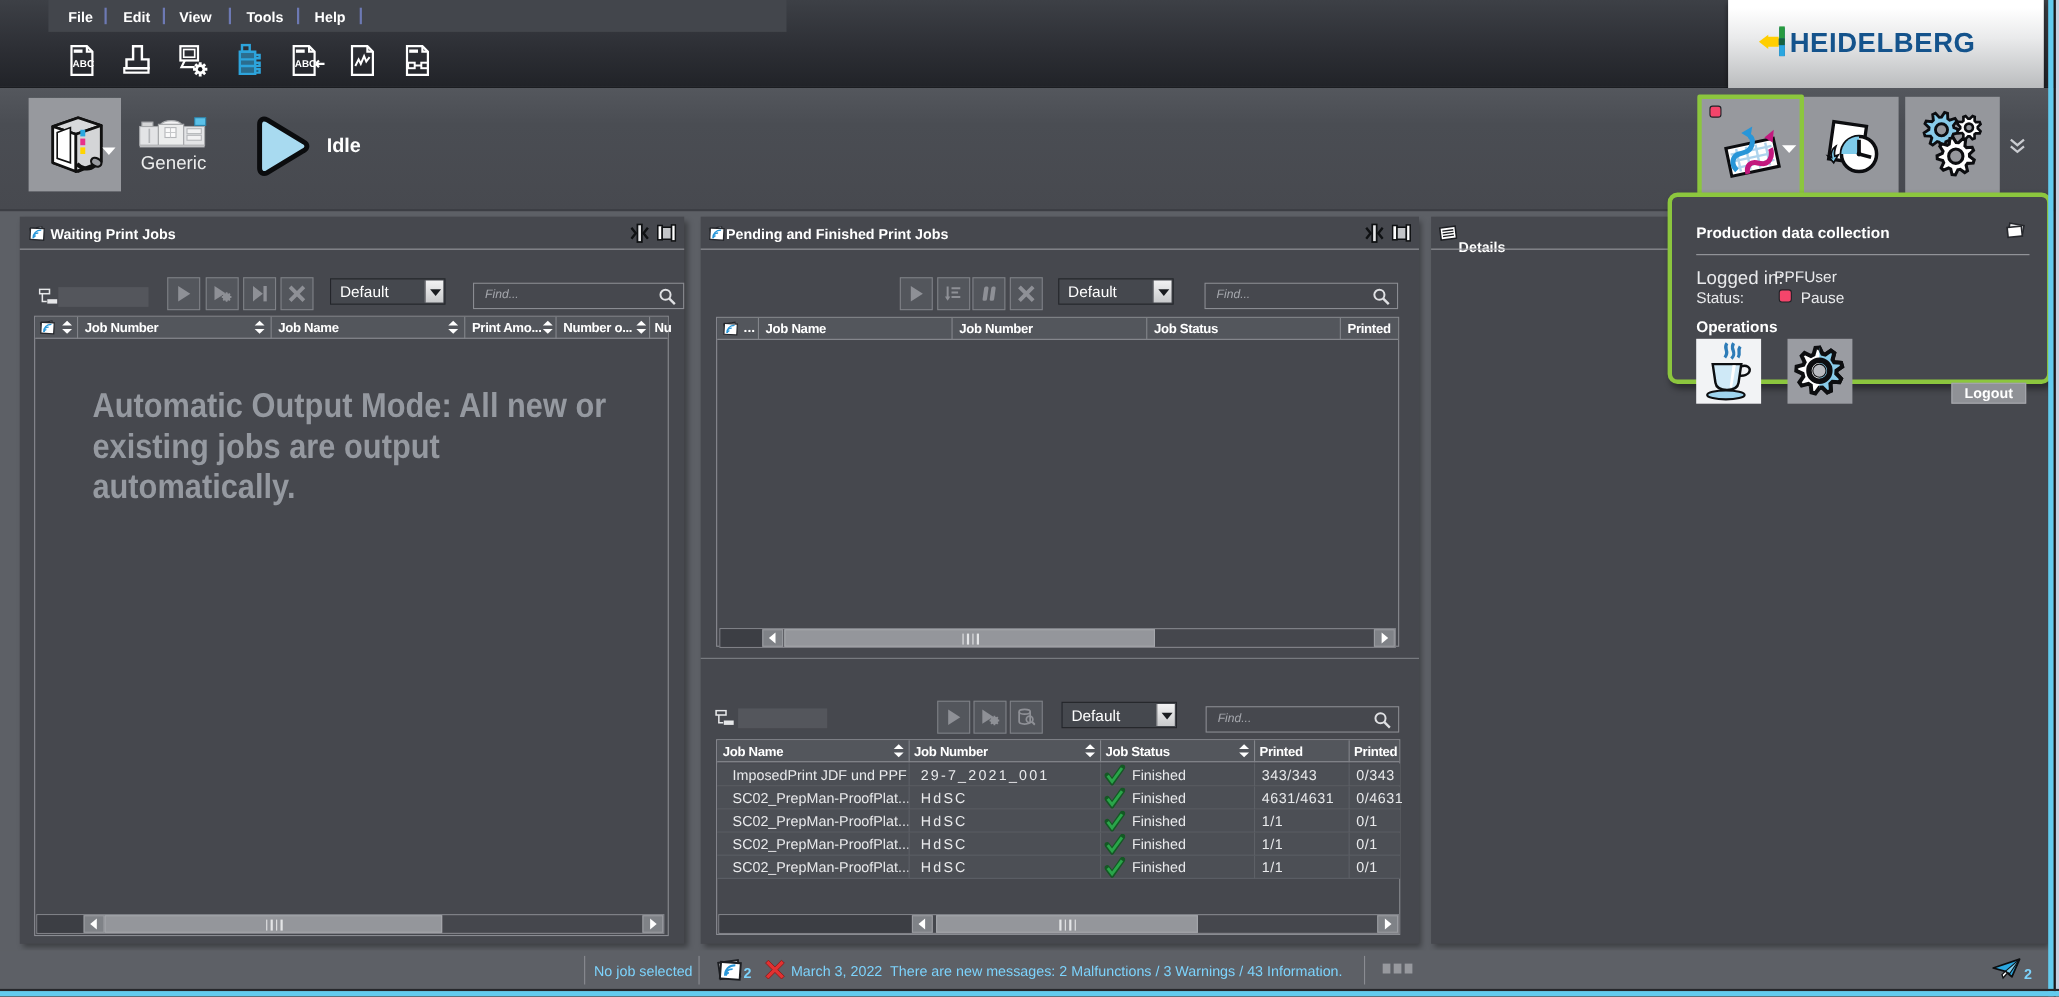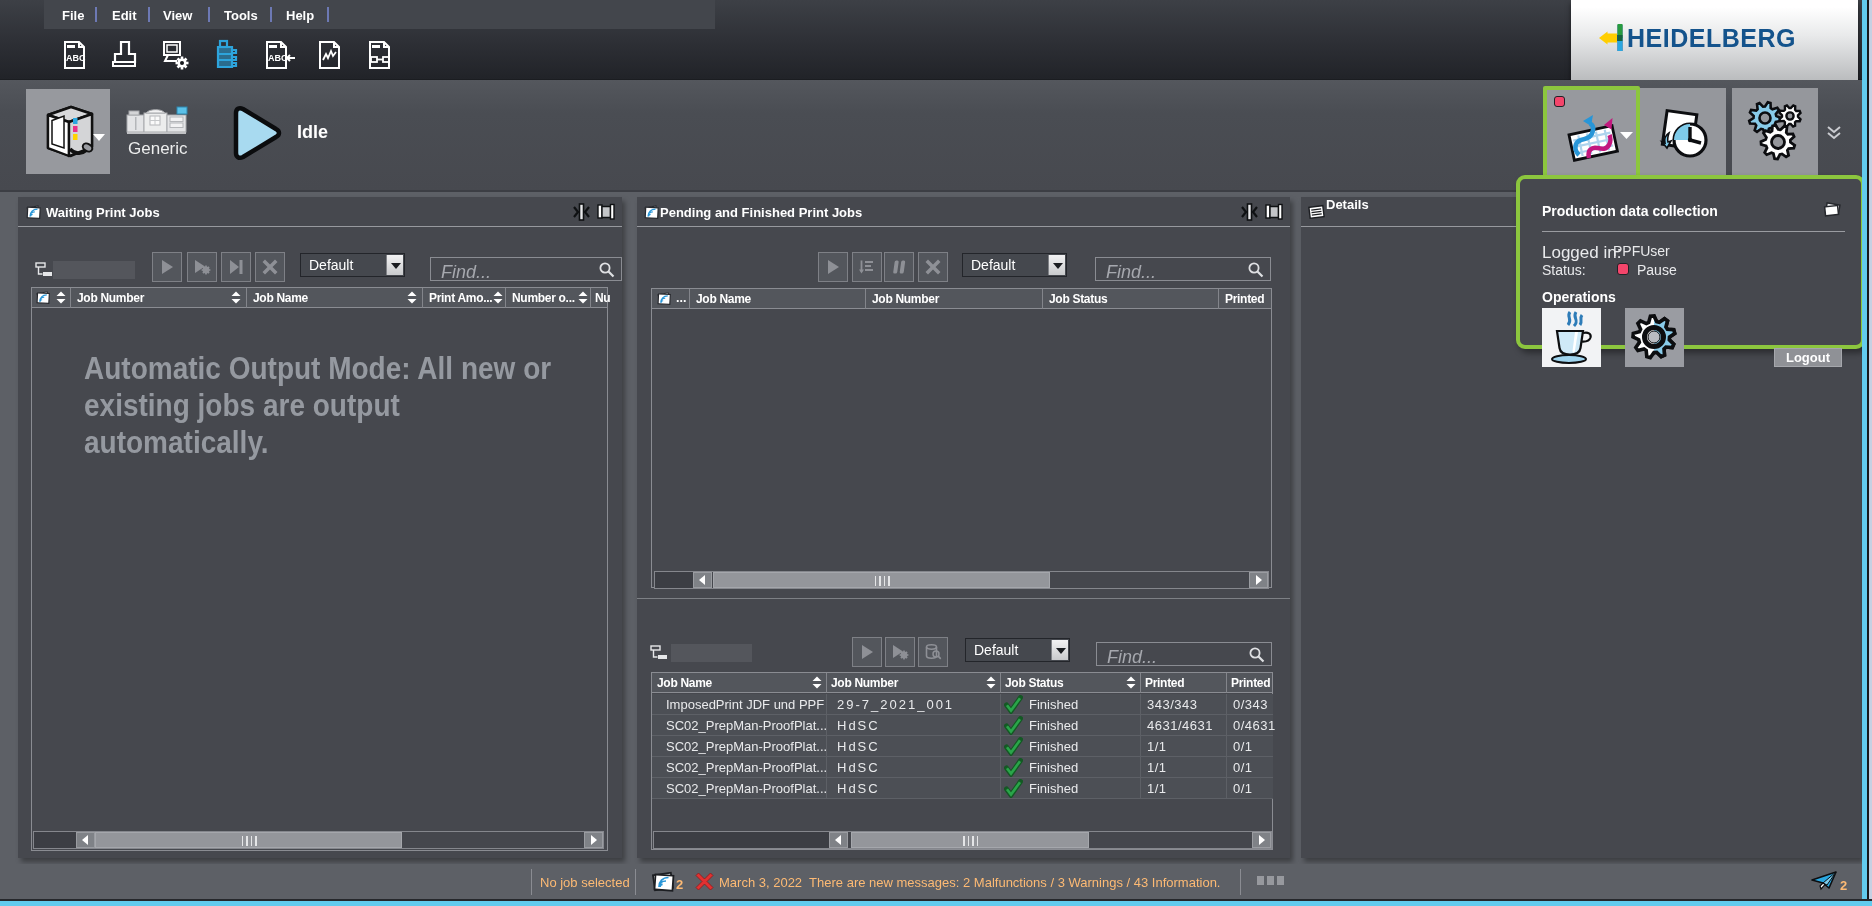--- a/index.html
+++ b/index.html
@@ -18,32 +18,32 @@
 .tbox{position:absolute;border:1px solid #8a8c92;background:#46484e}
 .thead{position:absolute;left:0;top:0;right:0;height:20px;background:#53565c;border-bottom:1px solid #8a8c92}
 .th{position:absolute;top:0;height:19px;line-height:20px;padding-left:7px;color:#fff;font-weight:bold;font-size:12px;letter-spacing:-0.3px;white-space:nowrap;overflow:hidden}
 .thsep{position:absolute;top:0;width:1px;height:20px;background:#83858b}
 .btn{position:absolute;width:30px;height:30px;background:#53565c;border:1px solid #7e8086}
 .btn svg{position:absolute;left:50%;top:50%;transform:translate(-50%,-50%)}
 .dd{position:absolute;height:24px;background:#45484e;border:1px solid #23252a;color:#fff;font-size:14px}
 .ddtxt{position:absolute;left:8px;top:3px}
 .ddarr{position:absolute;right:1px;top:1px;bottom:1px;width:17px;background:linear-gradient(#f2f2f3,#c9cacc);border-left:1px solid #808287}
 .ddarr:after{content:"";position:absolute;left:4px;top:8px;border-left:5px solid transparent;border-right:5px solid transparent;border-top:6px solid #1a1c20}
-.find{position:absolute;height:24px;border:1px solid #8a8c92;background:#46484e;color:#a6a8ae;font-size:18px;font-style:italic}
+.find{position:absolute;height:24px;border:1px solid #8a8c92;background:#46484e;color:#a6a8ae;font-size:11px;font-style:italic}
 .findtxt{position:absolute;left:10px;top:4px}
 .rowtxt{color:#e9eaec;font-size:13px;white-space:nowrap}
 .tinput{position:absolute;height:18px;background:#54565c}
 .hs{position:absolute;height:18px;border:1px solid #85878d;background:#45474d}
 .hsdark{position:absolute;left:0;top:0;bottom:0;background:#3c3e44}
 .hsbtn{position:absolute;top:0px;width:19px;height:16px;background:#7f8287;border:1px solid #9a9ca1}
 .hsthumb{position:absolute;top:0px;height:16px;background:#94969b;border:1px solid #a5a7ac}
 .hsgrip{position:absolute;top:3px;width:1.5px;height:10px;background:#e4e5e7}
 #statusbar{position:absolute;left:0;top:864px;width:1872px;height:36px;background:#5d6066}
 .ssep{position:absolute;top:869px;width:1px;height:26px;background:#8a8c92}
-.stxt{position:absolute;color:#fdba74;font-size:14px}
+.stxt{position:absolute;color:#7dd3fc;font-size:14px}
 #popup{position:absolute;left:1516px;top:175px;width:349px;height:174px;background:#46484e;border:4px solid #8cc63e;border-radius:9px;box-shadow:3px 4px 6px rgba(0,0,0,.4)}
 #edgeCyanR{position:absolute;left:1862px;top:0;width:5px;height:906px;background:#62cbee}
 #edgeDarkR{position:absolute;left:1867px;top:0;width:2px;height:906px;background:#17181b}
 #edgePaleR{position:absolute;left:1869px;top:0;width:3px;height:906px;background:#c5d0e2}
 #edgeCyanB{position:absolute;left:0;top:901px;width:1872px;height:5px;background:#62cbee}
 #edgeDarkB{position:absolute;left:0;top:899px;width:1872px;height:2px;background:#26282c}
 </style></head>
 <body>
 <div id="app">
 <div id="menubar"></div>
@@ -590,21 +590,21 @@
 </div>
 </div>
 <div class="panel" id="pDet" style="left:1301px;top:197px;width:560px;height:661px">
 <div class="ptitle">
         <svg class="abs" style="left:7px;top:7px" width="17" height="16" viewBox="0 0 17 16">
           <g transform="rotate(-7 8 8)">
             <rect x="1.5" y="2.5" width="14" height="11" fill="#fff" stroke="#1c1e22" stroke-width="1.4"></rect>
             <path d="M3.5 5.5h10M3.5 8h10M3.5 10.5h10" stroke="#1c1e22" stroke-width="1.2"></path>
           </g>
         </svg>
-        <span class="abs" style="left:25px;top:0">Details</span>
+        <span class="abs" style="left:25px;top:20px">Details</span>
       </div>
 </div>
 
 <div id="statusbar"></div>
 <div class="ssep" style="left:531px"></div>
 <div class="ssep" style="left:635px"></div>
 <div class="ssep" style="left:1240px"></div>
 <div class="stxt" style="left:540px;top:875px;font-size:13px">No job selected</div>
 <svg class="abs" style="left:651px;top:869px" width="26" height="25" viewBox="0 0 26 25">
 <g transform="rotate(-8 12 13)">

